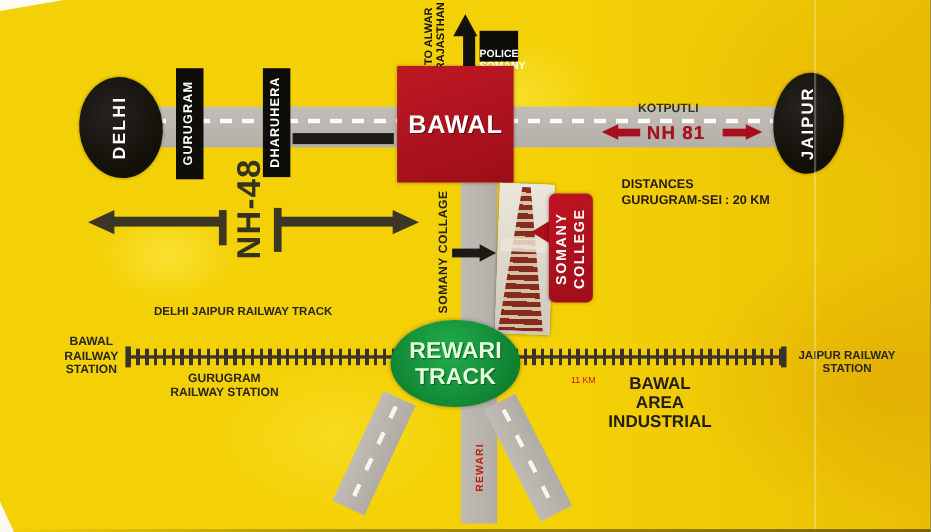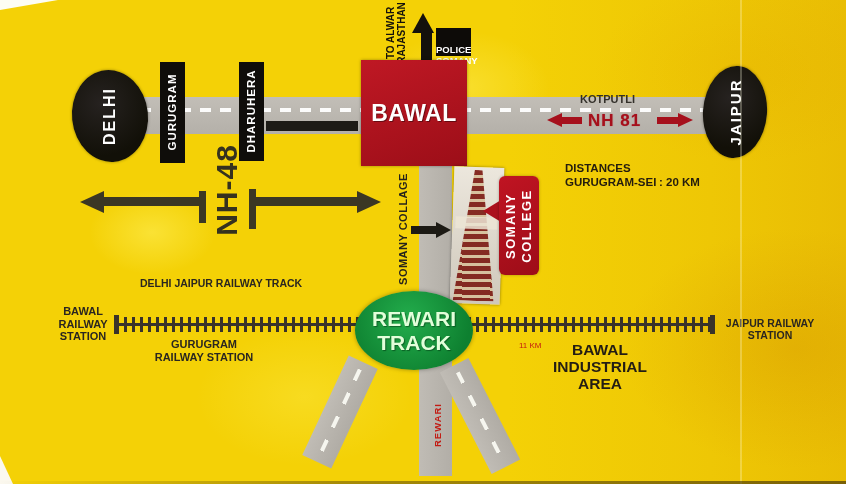--- a/index.html
+++ b/index.html
@@ -166,22 +166,22 @@
     <div>GURUGRAM</div>
     <div>RAILWAY STATION</div>
   </div>
   <div class="abs rail-lbl t-jaipur-st">
     <div>JAIPUR RAILWAY</div>
     <div>STATION</div>
   </div>
   <div class="abs t-11km">11 KM</div>
   <div class="abs t-bawal">
     <div>BAWAL</div>
+    <div>AREA</div>
     <div>INDUSTRIAL</div>
-    <div>AREA</div>
   </div>
 
   <div class="abs oval oval-delhi"></div>
   <div class="rot oval-text t-delhi">DELHI</div>
   <div class="abs oval oval-jaipur"></div>
   <div class="rot oval-text t-jaipur">JAIPUR</div>
 
   <div class="abs town lbl-gurugram"></div>
   <div class="rot town-text t-gurugram">GURUGRAM</div>
   <div class="abs town lbl-dharuhera"></div>

